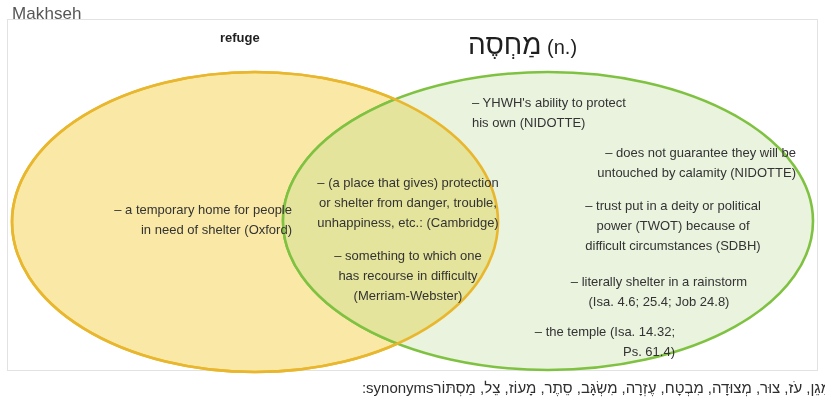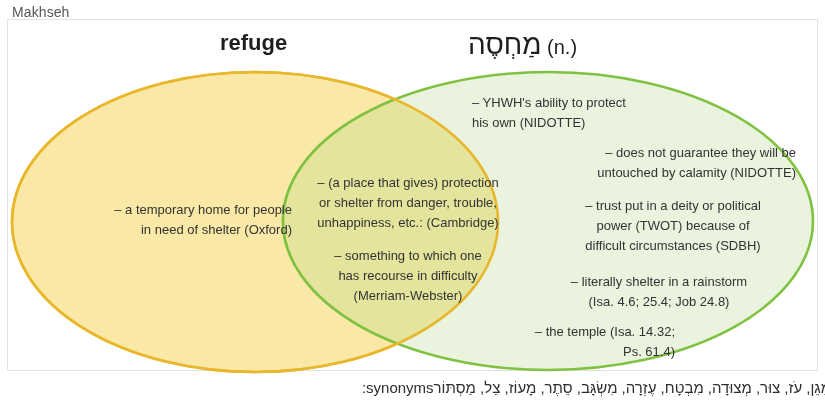--- a/index.html
+++ b/index.html
@@ -14,42 +14,42 @@
     overflow: hidden;
     font-family: "Liberation Sans", sans-serif;
     color: #3c3c3c;
   }
 
   
   .page-caption {
     position: absolute;
     left: 12px;
     top: 4px;
-    font-size: 14px;
+    font-size: 17px;
     color: #565656;
     letter-spacing: 0.1px;
     white-space: nowrap;
   }
 
   
   .card {
     position: absolute;
     left: 7px;
     top: 19px;
     width: 811px;
     height: 352px;
     border: 1px solid #e2e2e2;
     box-sizing: border-box;
     background: #ffffff;
   }
 
   
   .heading {
     position: absolute;
-    font-size: 22px;
+    font-size: 13px;
     font-weight: bold;
     color: #1f1f1f;
     white-space: nowrap;
   }
   .heading-left  { left: 220px; top: 30px; }
   .heading-right { left: 468px; top: 29px; font-weight: normal; font-size: 20px; }
   .heading-right .heb { font-size: 28px; }
 
   
   .venn {

